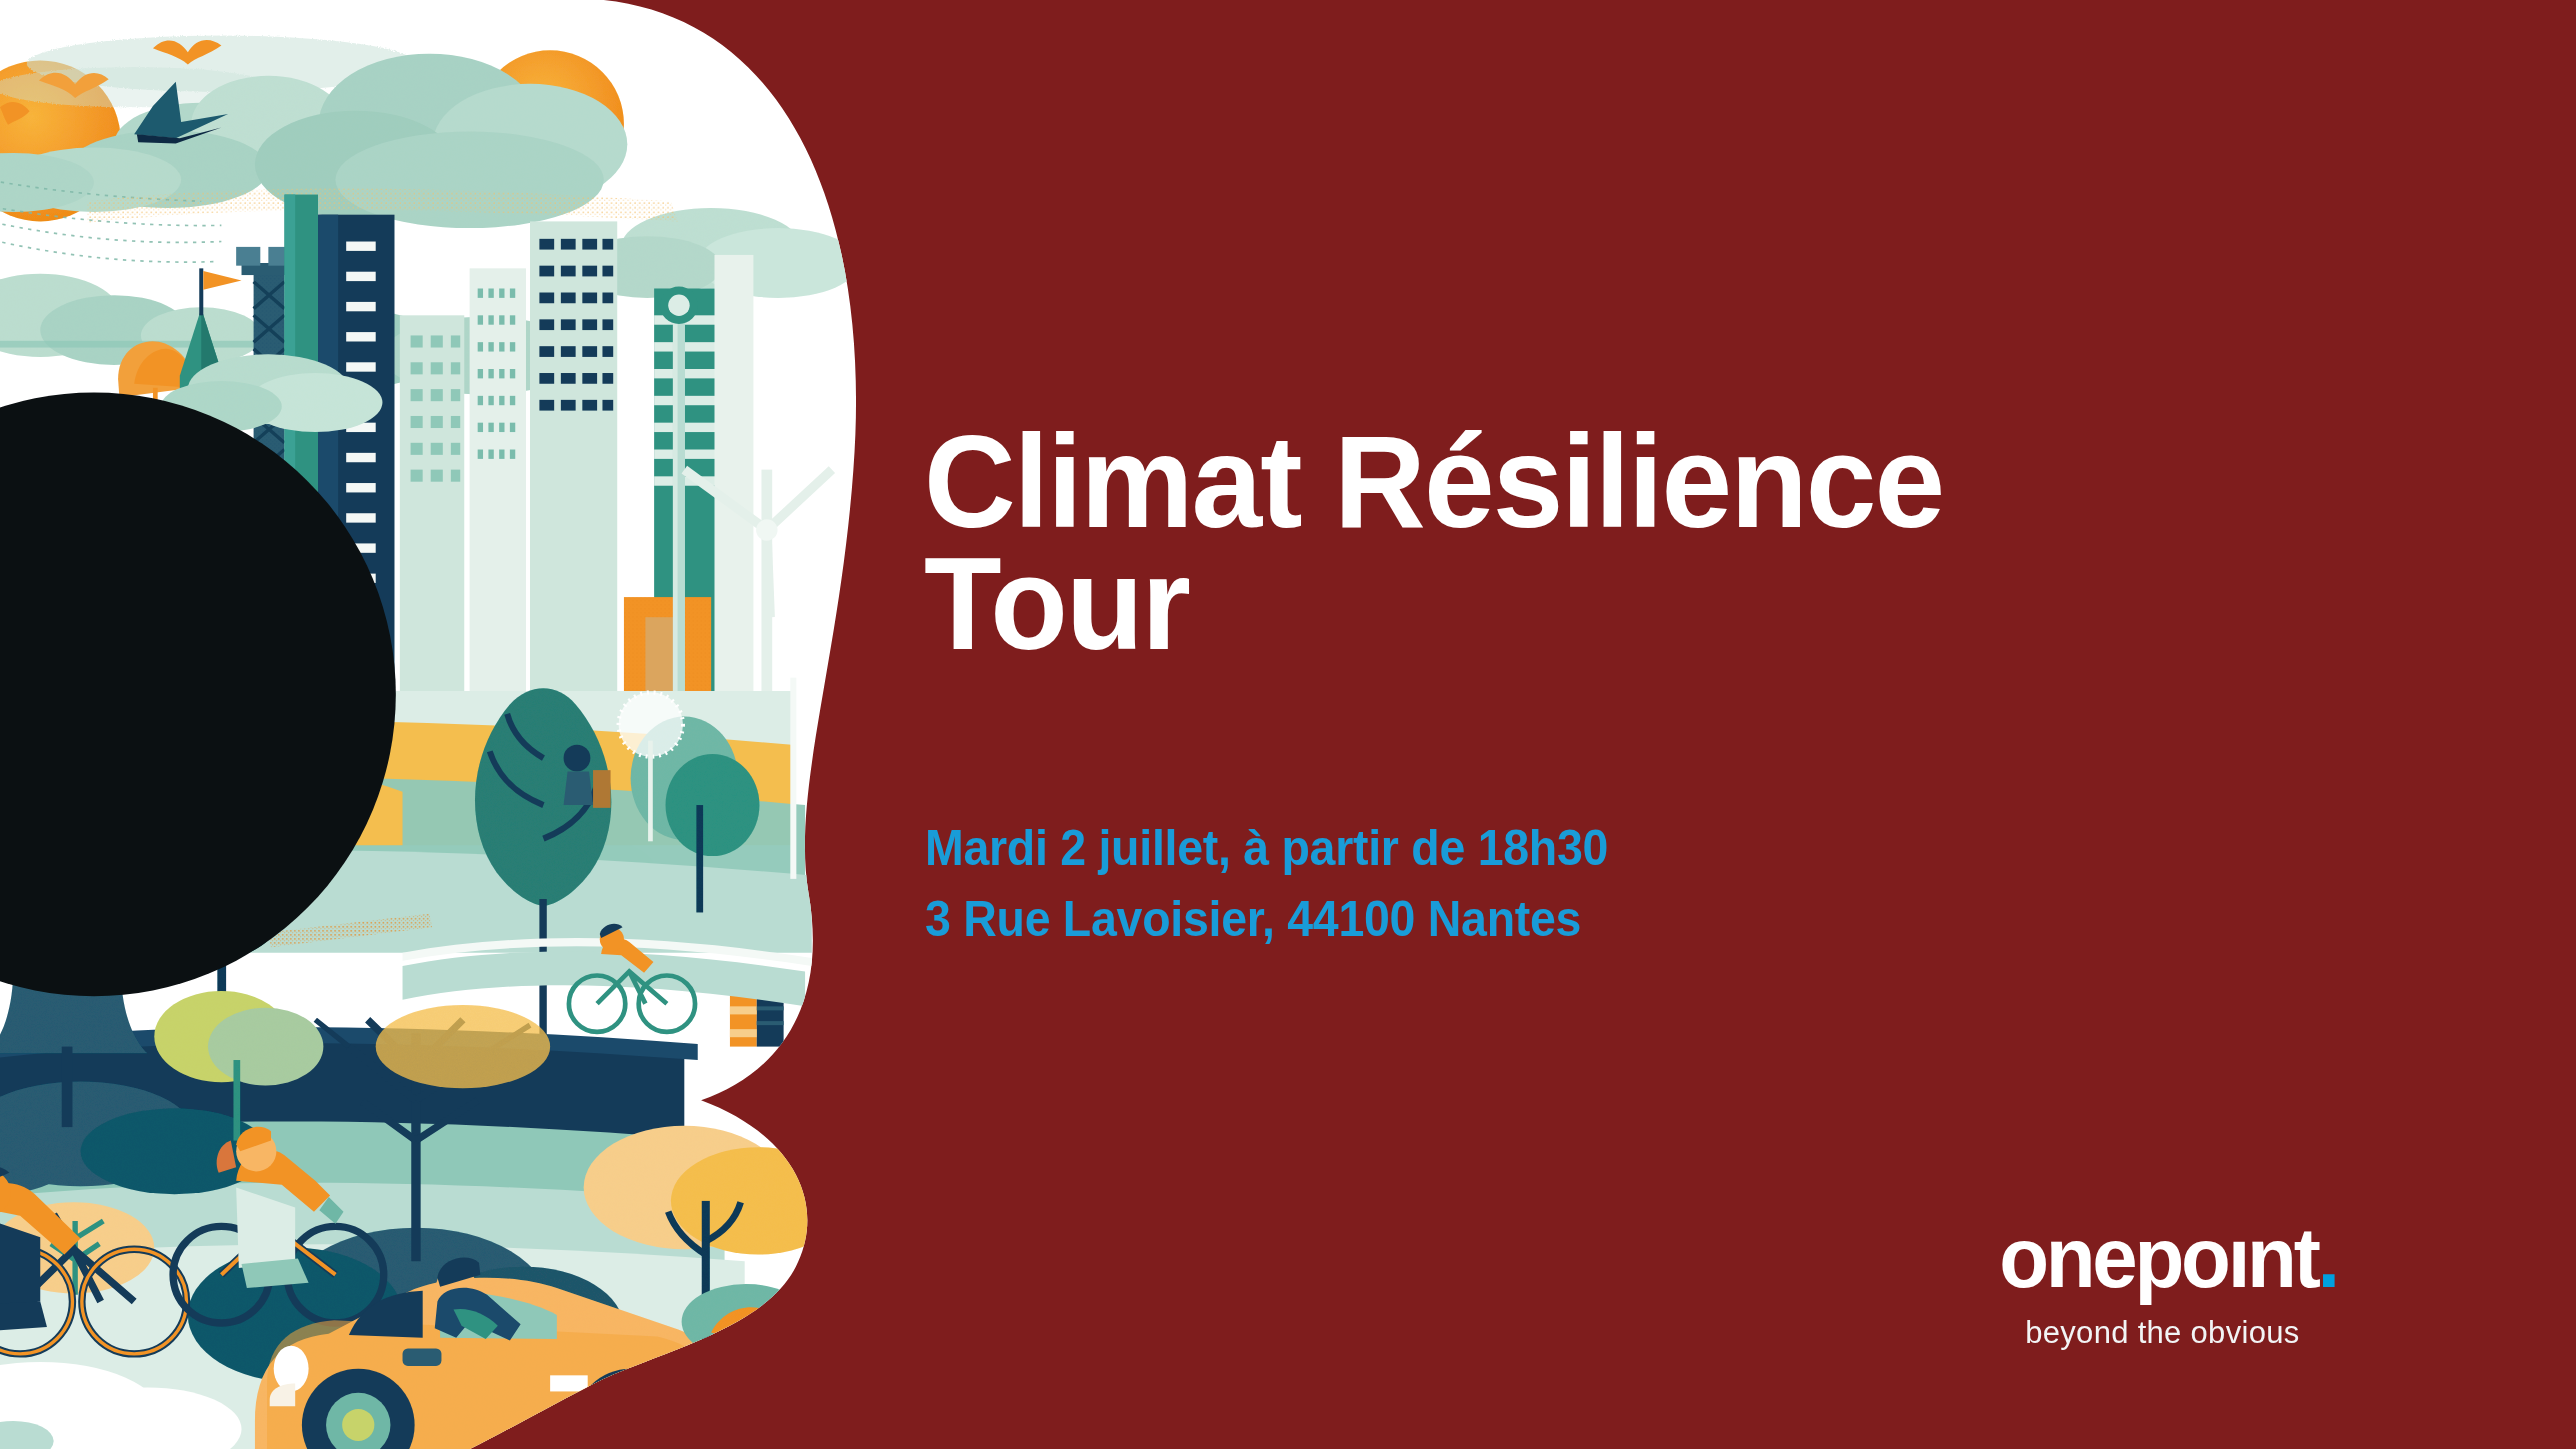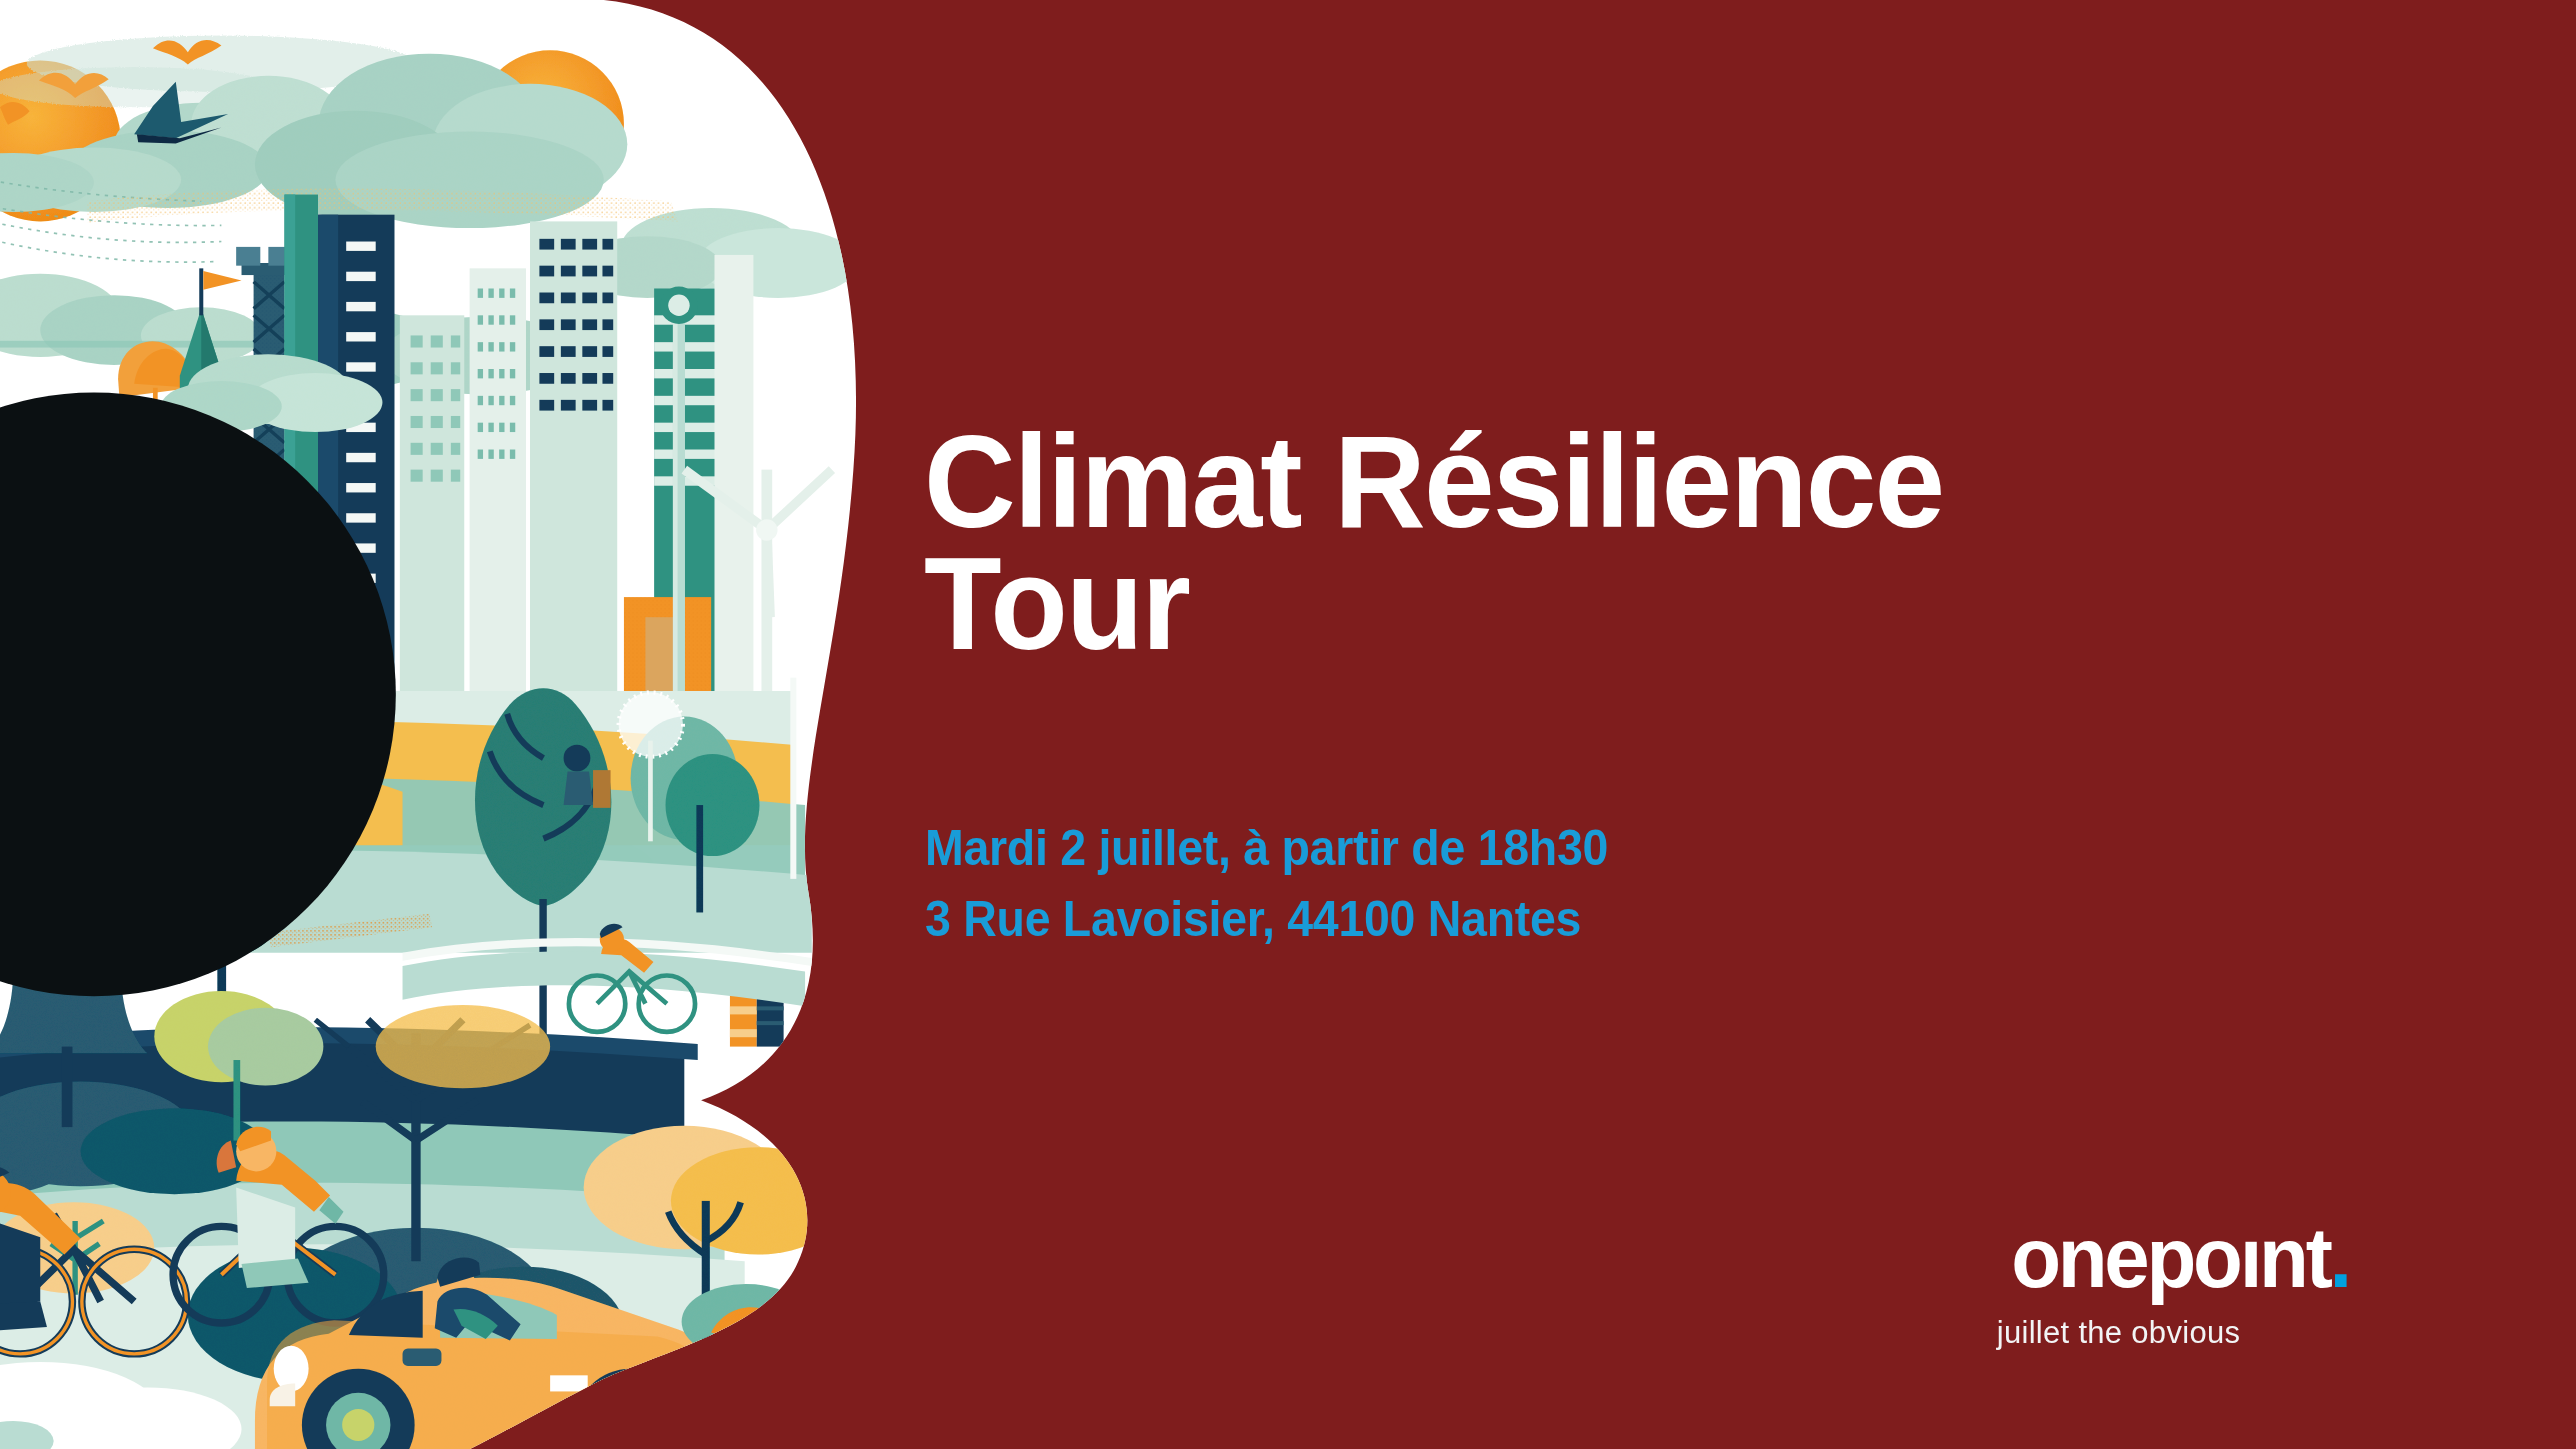--- a/index.html
+++ b/index.html
@@ -57,22 +57,22 @@
     letter-spacing:-0.3px;
     font-family:"Liberation Sans", sans-serif;
     transform:scaleX(0.93);
     transform-origin:left top;
   }
   .eventinfo div { white-space:nowrap; }
 
   
   .logo-block {
     position:absolute;
-    right:224px; bottom:101px;
-    text-align:left;
+    right:236px; bottom:101px;
+    text-align:center;
   }
   .logo-mark {
     display:block;
     color:#FFFFFF;
     font-size:85px;
     font-weight:700;
     letter-spacing:-3.4px;
     line-height:1;
     font-family:"Liberation Sans", sans-serif;
     transform:scaleX(0.96);
@@ -653,17 +653,17 @@
     </h1>
 
     <div class="eventinfo">
       <div>Mardi 2 juillet, à partir de 18h30</div>
       <div>3 Rue Lavoisier, 44100 Nantes</div>
     </div>
   </div>
 
   <div class="logo-block">
     <span class="logo-mark"><span>onepoınt</span><span class="dot">.</span></span>
-    <span class="logo-tag">juillet the obvious</span>
+    <span class="logo-tag">beyond the obvious</span>
   </div>
 
 </div>
 
 
 </body></html>

